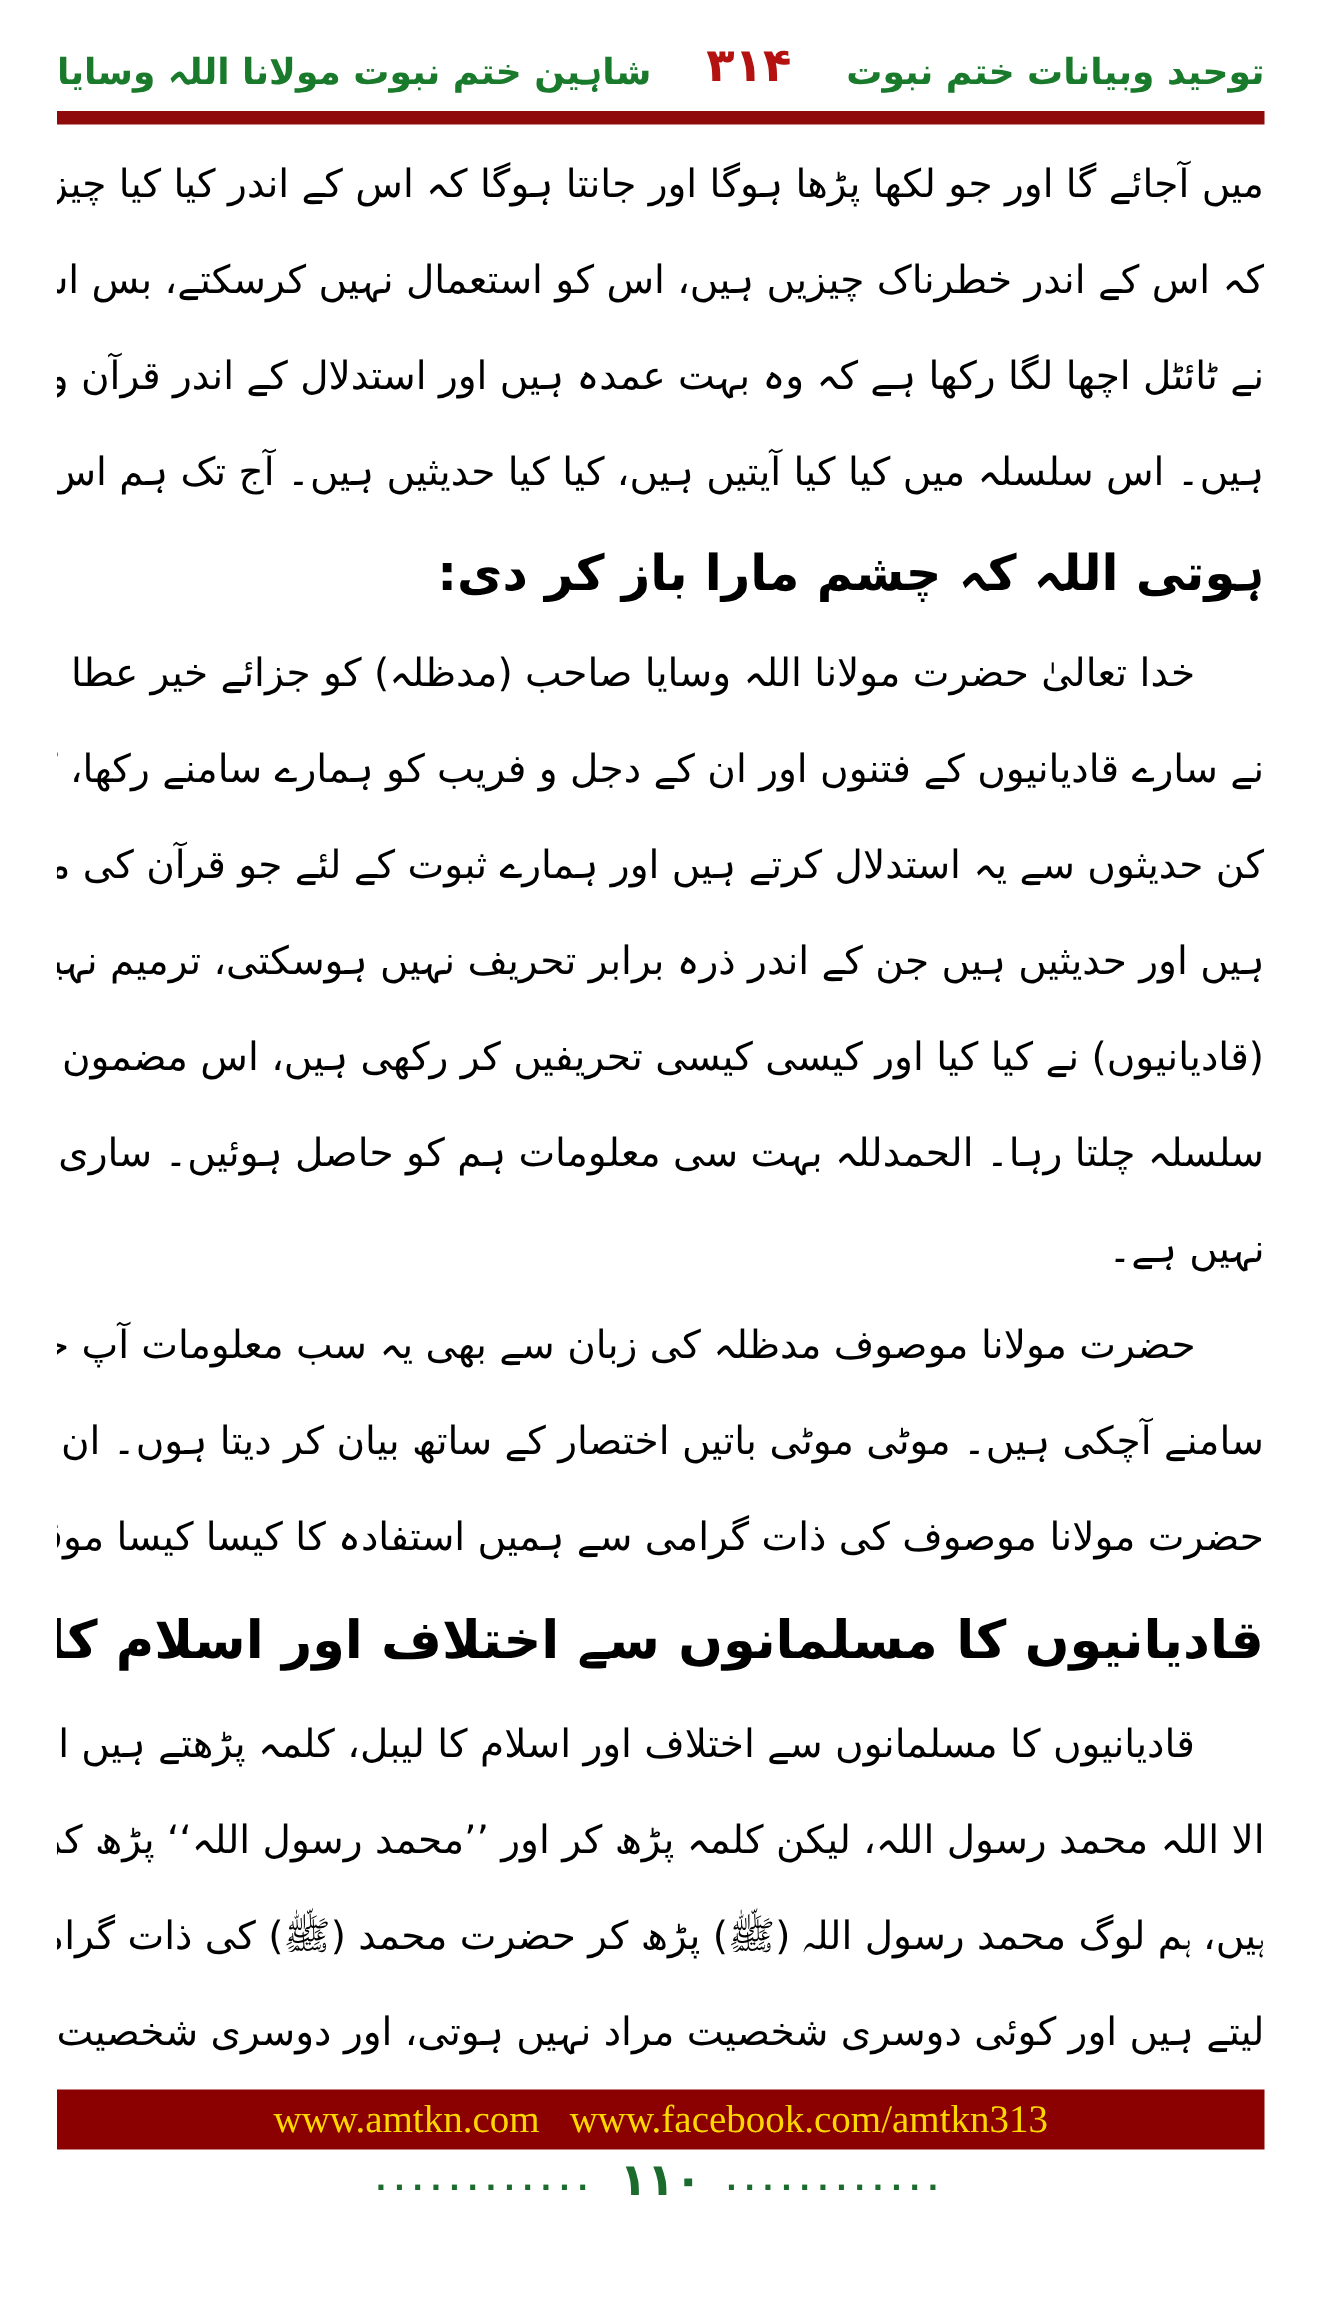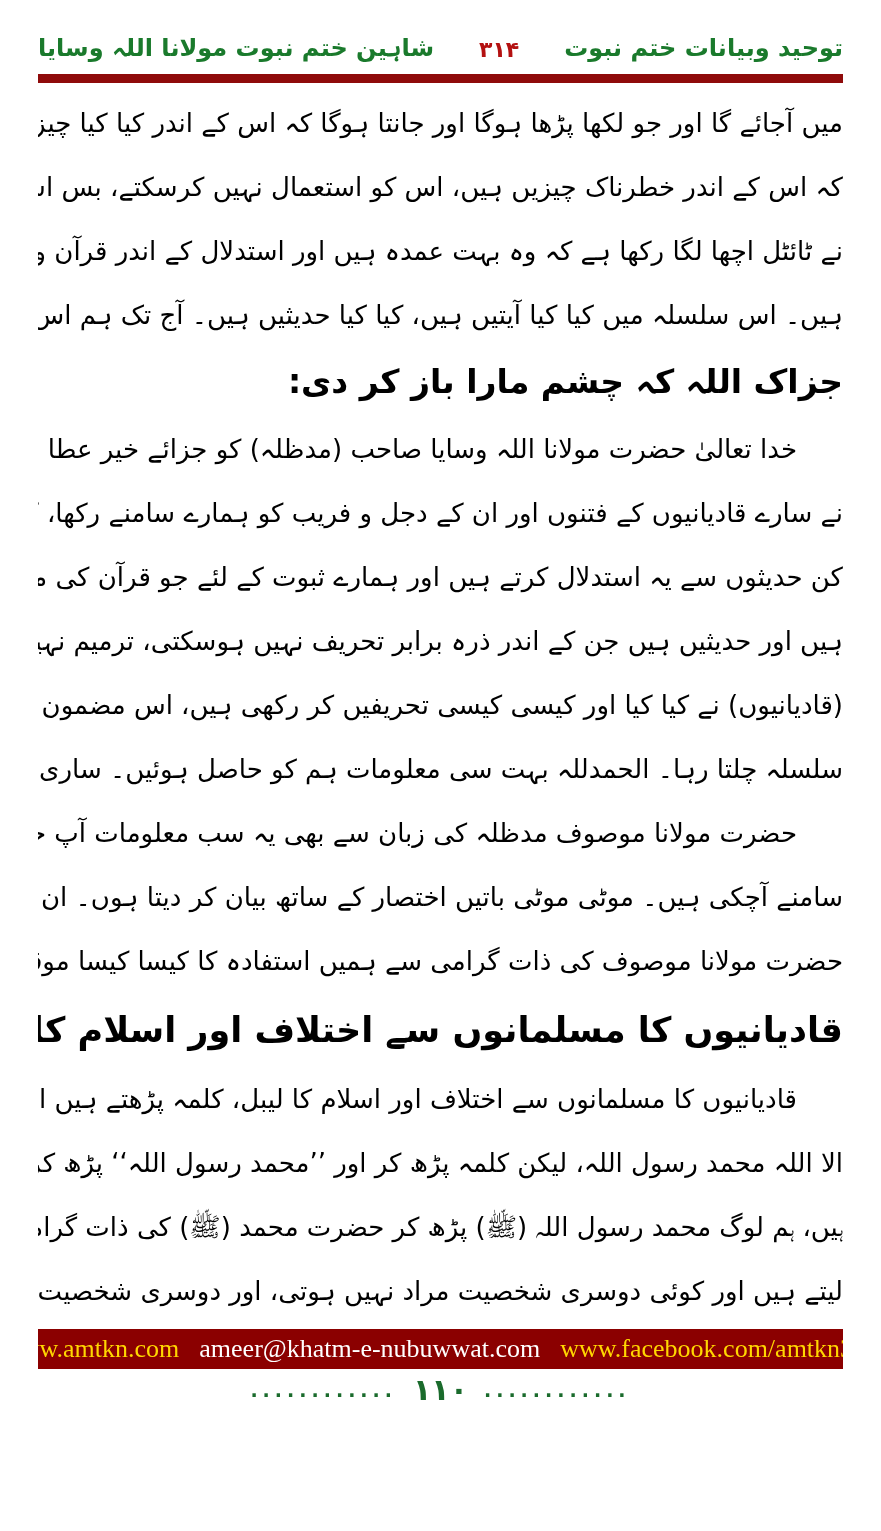--- a/index.html
+++ b/index.html
@@ -12,21 +12,21 @@
   }
   
   .header {
     display:flex; justify-content:space-between; align-items:flex-end;
     padding:18px 38px 0; height:62px; direction:rtl;
   }
   .header .h-title {
     color:#1a7a2c; font-weight:bold; font-size:24px; white-space:nowrap;
   }
   .header .h-pagenum {
-    color:#b41111; font-weight:bold; font-size:22px; padding:0 8px; white-space:nowrap;
+    color:#b41111; font-weight:bold; font-size:31px; padding:0 8px; white-space:nowrap;
   }
   
   .rule {
     margin:12px 38px 0; height:4px;
     border-top:6px solid #8f0b0b; border-bottom:3px solid #8f0b0b;
   }
   
   .content { padding:8px 38px 0; color:#000; }
   .line {
     font-size:26px; line-height:64px; height:64px;
@@ -78,29 +78,30 @@
 
   <div class="content">
 
     <div class="para">
         <div class="line">میں آجائے گا اور جو لکھا پڑھا ہوگا اور جانتا ہوگا کہ اس کے اندر کیا کیا چیزیں ہیں تو وہ سمجھ جائے گا</div>
         <div class="line">کہ اس کے اندر خطرناک چیزیں ہیں، اس کو استعمال نہیں کرسکتے، بس اسی طرح سب باطل فرقوں</div>
         <div class="line">نے ٹائٹل اچھا لگا رکھا ہے کہ وہ بہت عمدہ ہیں اور استدلال کے اندر قرآن و حدیث پیش کرتے</div>
         <div class="line">ہیں۔ اس سلسلہ میں کیا کیا آیتیں ہیں، کیا کیا حدیثیں ہیں۔ آج تک ہم اس سے ناواقف تھے۔</div>
       </div>
 
-    <div class="heading h1">جزاک اللہ کہ چشم مارا باز کر دی:</div>
+    <div class="heading h1">ہوتی اللہ کہ چشم مارا باز کر دی:</div>
 
     <div class="para indent-first end-right">
         <div class="line">خدا تعالیٰ حضرت مولانا اللہ وسایا صاحب (مدظلہ) کو جزائے خیر عطا فرمائیں: انہوں</div>
         <div class="line">نے سارے قادیانیوں کے فتنوں اور ان کے دجل و فریب کو ہمارے سامنے رکھا، کن کن آیتوں اور</div>
         <div class="line">کن حدیثوں سے یہ استدلال کرتے ہیں اور ہمارے ثبوت کے لئے جو قرآن کی مسلمہ آیتیں</div>
         <div class="line">ہیں اور حدیثیں ہیں جن کے اندر ذرہ برابر تحریف نہیں ہوسکتی، ترمیم نہیں ہوسکتی، انہوں</div>
         <div class="line">(قادیانیوں) نے کیا کیا اور کیسی کیسی تحریفیں کر رکھی ہیں، اس مضمون پر اور گفتگو پر چھ سات دن تک</div>
         <div class="line">سلسلہ چلتا رہا۔ الحمدللہ بہت سی معلومات ہم کو حاصل ہوئیں۔ ساری تفصیل کا بیان کرنا یہاں مقصود</div>
+        <div class="line">نہیں ہے۔</div>
       </div>
 
     <div class="para indent-first end-right">
         <div class="line">حضرت مولانا موصوف مدظلہ کی زبان سے بھی یہ سب معلومات آپ حضرات کے</div>
         <div class="line">سامنے آچکی ہیں۔ موٹی موٹی باتیں اختصار کے ساتھ بیان کر دیتا ہوں۔ ان دنوں کے اندر</div>
         <div class="line">حضرت مولانا موصوف کی ذات گرامی سے ہمیں استفادہ کا کیسا کیسا موقع ملا۔ چنانچہ حضرت مولانا</div>
       </div>
 
     <div class="heading h2">قادیانیوں کا مسلمانوں سے اختلاف اور اسلام کا لیبل:</div>
 
@@ -108,21 +109,20 @@
         <div class="line">قادیانیوں کا مسلمانوں سے اختلاف اور اسلام کا لیبل، کلمہ پڑھتے ہیں اسلام کا۔ لا الہ</div>
         <div class="line">الا اللہ محمد رسول اللہ، لیکن کلمہ پڑھ کر اور ’’محمد رسول اللہ‘‘ پڑھ کر قادیانی کیا مراد لیتے</div>
         <div class="line">ہیں، ہم لوگ محمد رسول اللہ (ﷺ) پڑھ کر حضرت محمد (ﷺ) کی ذات گرامی مراد</div>
         <div class="line">لیتے ہیں اور کوئی دوسری شخصیت مراد نہیں ہوتی، اور دوسری شخصیت مراد لینا کفر ہے۔ جیسے توحید</div>
       </div>
 
   </div>
 
   <div class="footer-bar">
     <span class="lnk-yellow">www.amtkn.com</span>
-    <span class="lnk-white">ameer@khatm-e-nubuwwat.com</span>
     <span class="lnk-yellow">www.facebook.com/amtkn313</span>
   </div>
 
   <div class="page-num-row">
     <span class="dots">............</span>
     <span class="num">۱۱۰</span>
     <span class="dots">............</span>
   </div>
 
 </div>

